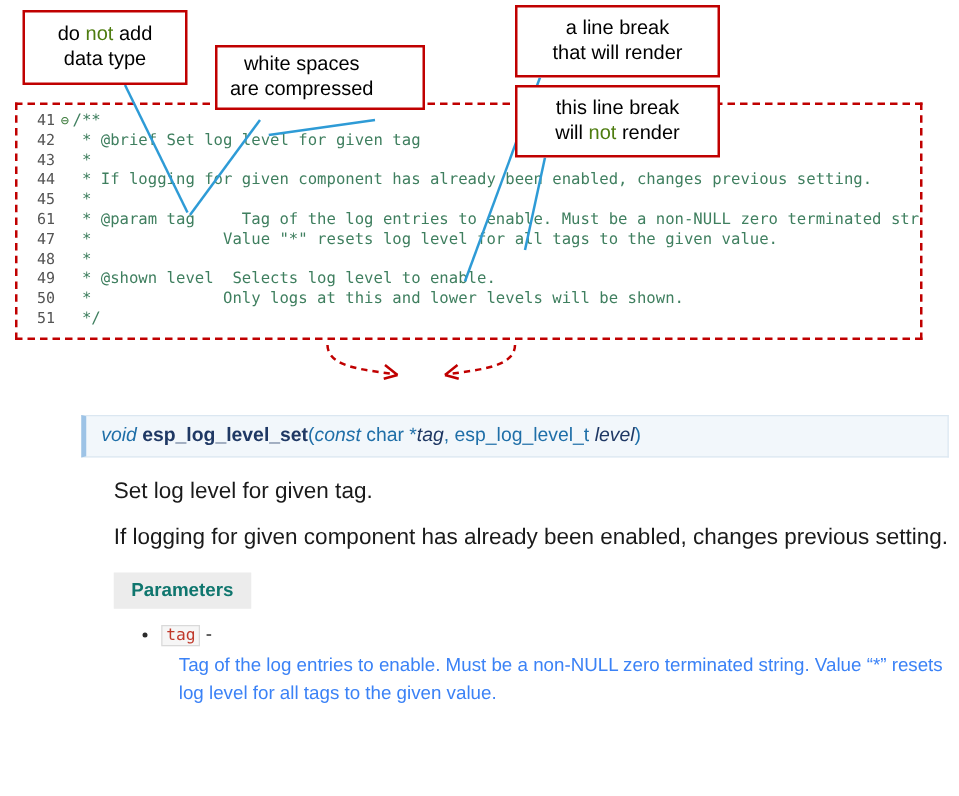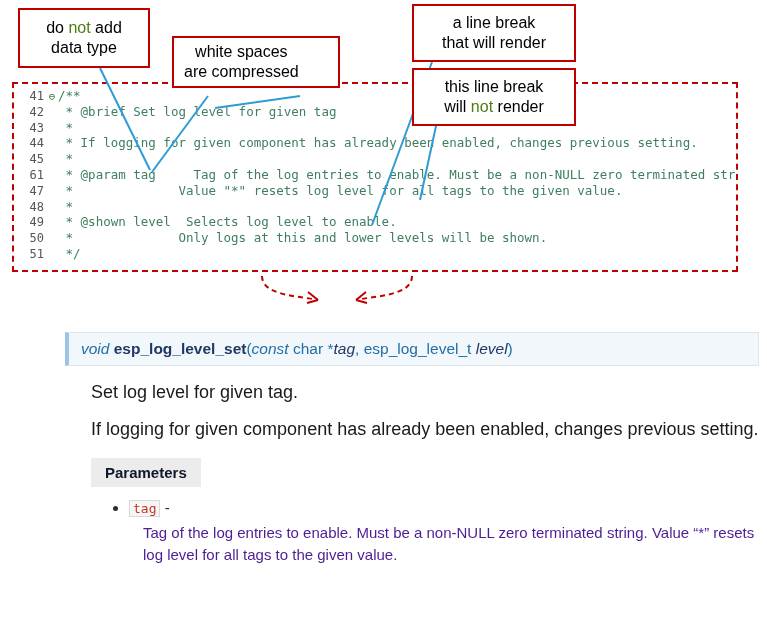--- a/index.html
+++ b/index.html
@@ -173,21 +173,21 @@
     font-size: 18px;
     color: #1a1a1a;
   }
   #doc-params-head {
     margin: 18px 0 0 34px;
     display: inline-block;
     background: #ececec;
     padding: 6px 14px;
     font-size: 15px;
     font-weight: bold;
-    color: #0f172a;
+    color: #0f766e;
   }
   .doc-bullet-wrap {
     margin: 12px 12px 0 0;
   }
   .doc-bullet {
     margin: 0 0 0 72px;
     font-size: 15px;
     list-style: disc;
     padding: 0;
   }
@@ -198,21 +198,21 @@
     font-family: "DejaVu Sans Mono", monospace;
     font-size: 13px;
     color: #c0392b;
     background: #f6f6f6;
     border: 1px solid #d9d9d9;
     padding: 0 3px;
   }
   .doc-desc {
     margin: 6px 0 0 86px;
     font-size: 15px;
-    color: #4c1d95;
+    color: #3b82f6;
     max-width: 620px;
     line-height: 1.45;
   }
 </style>
 </head>
 <body>
 
 <div class="callout" id="callout-datatype">
   <div>
     <span>do </span><span class="red">not</span><span> add</span><br>

